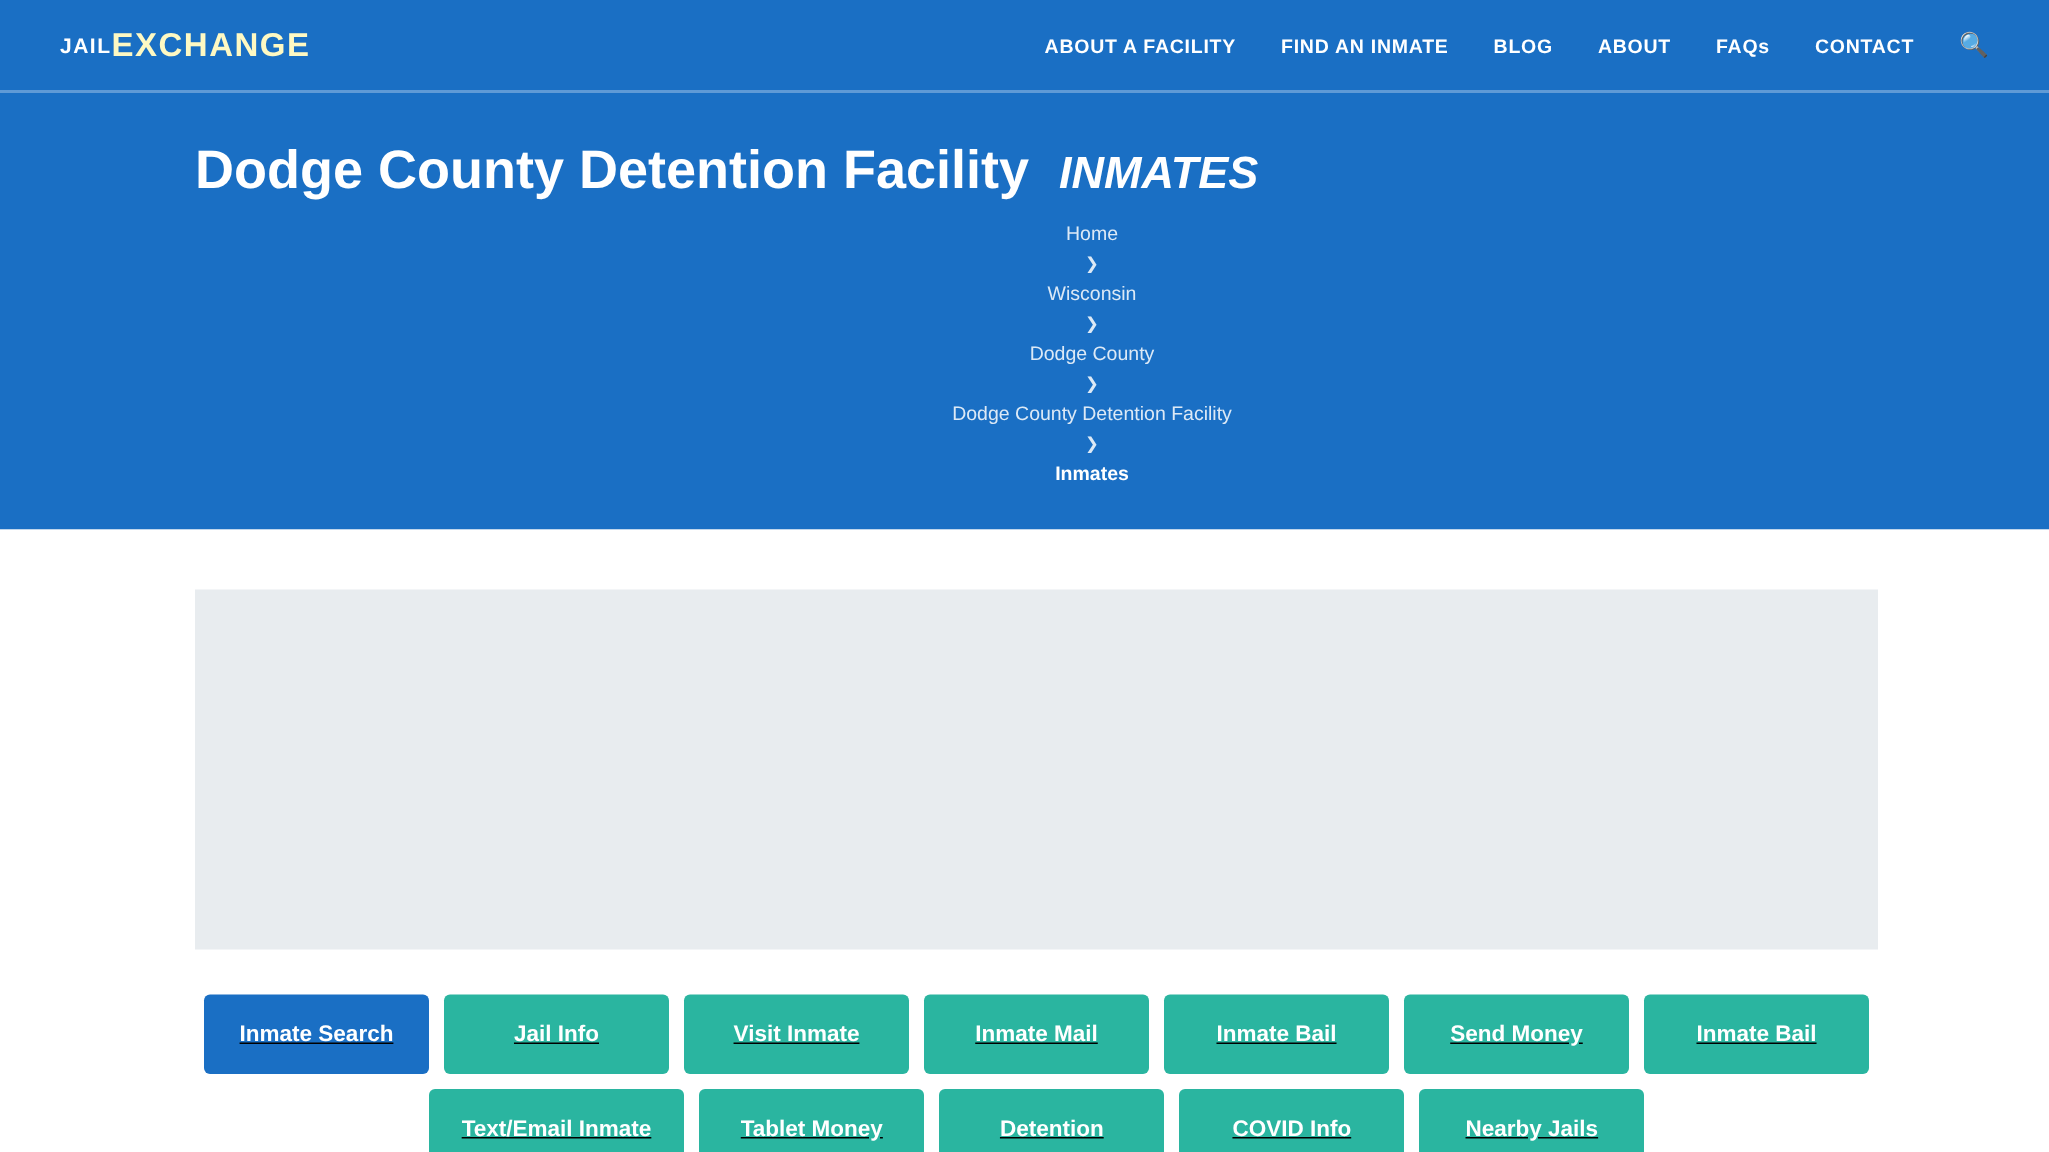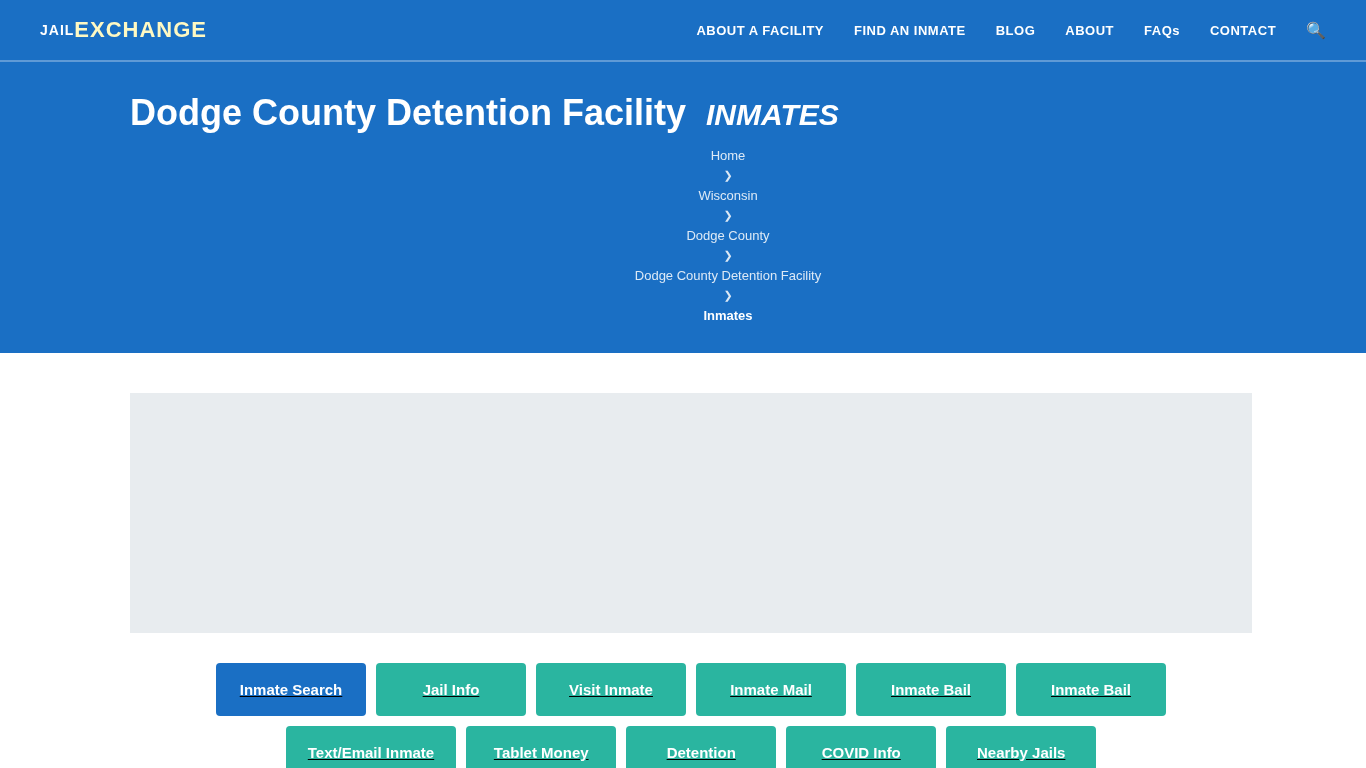--- a/index.html
+++ b/index.html
@@ -205,20 +205,21 @@
   <div class="content-area"></div>
 
   <div class="buttons-section">
 
     <div class="buttons-row">
       <button class="btn-tab btn-blue">Inmate Search</button>
       <button class="btn-tab btn-teal">Jail Info</button>
       <button class="btn-tab btn-teal">Visit Inmate</button>
       <button class="btn-tab btn-teal">Inmate Mail</button>
       <button class="btn-tab btn-teal">Inmate Bail</button>
+      <button class="btn-tab btn-teal">Send Money</button>
       <button class="btn-tab btn-teal">Inmate Bail</button>
     </div>
 
     <div class="buttons-row">
       <button class="btn-tab btn-teal">Text/Email Inmate</button>
       <button class="btn-tab btn-teal">Tablet Money</button>
       <button class="btn-tab btn-teal">Detention</button>
       <button class="btn-tab btn-teal">COVID Info</button>
       <button class="btn-tab btn-teal">Nearby Jails</button>
     </div>

